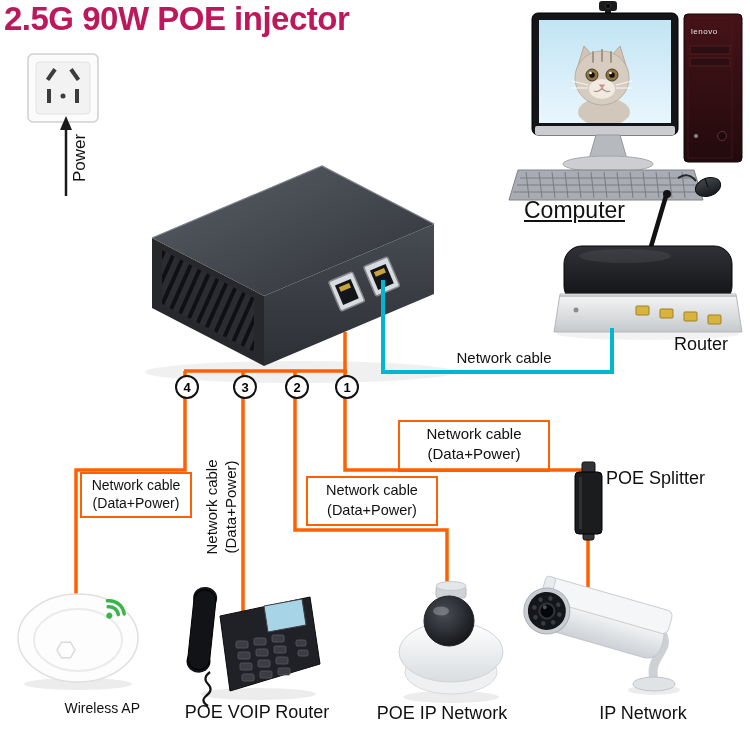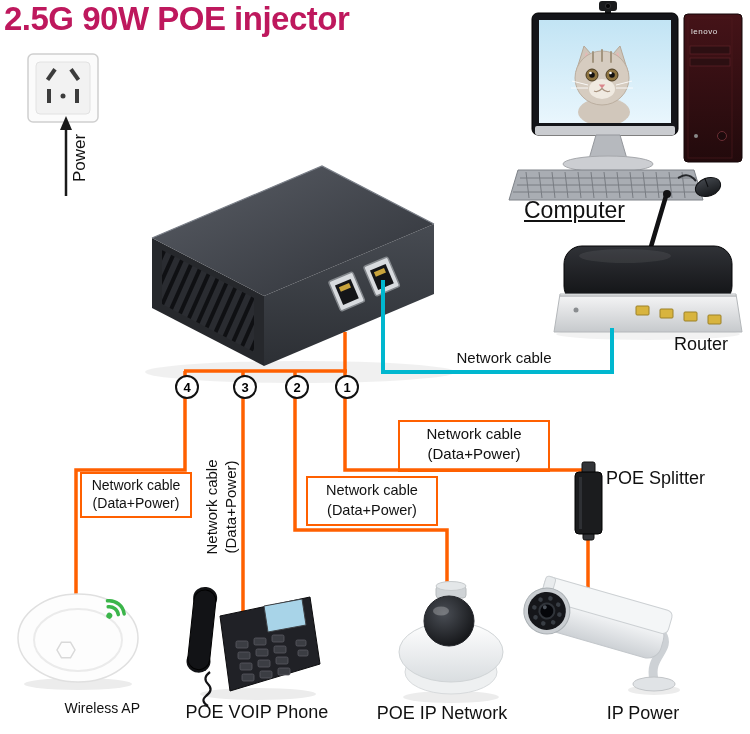--- a/index.html
+++ b/index.html
@@ -323,17 +323,17 @@
   <div>Network cable</div>
   <div>(Data+Power)</div>
 </div>
 <div class="lblv">
   <div>Network cable</div>
   <div>(Data+Power)</div>
 </div>
 
 <div class="label lbl-splitter">POE Splitter</div>
 <div class="label lbl-ap">Wireless AP</div>
-<div class="label lbl-voip">POE VOIP Phone</div>
+<div class="label lbl-voip">POE VOIP Router</div>
 <div class="label lbl-dome">POE IP Network</div>
-<div class="label lbl-bullet">IP Power</div>
+<div class="label lbl-bullet">IP Network</div>
 
 </div>
 
 </body></html>

